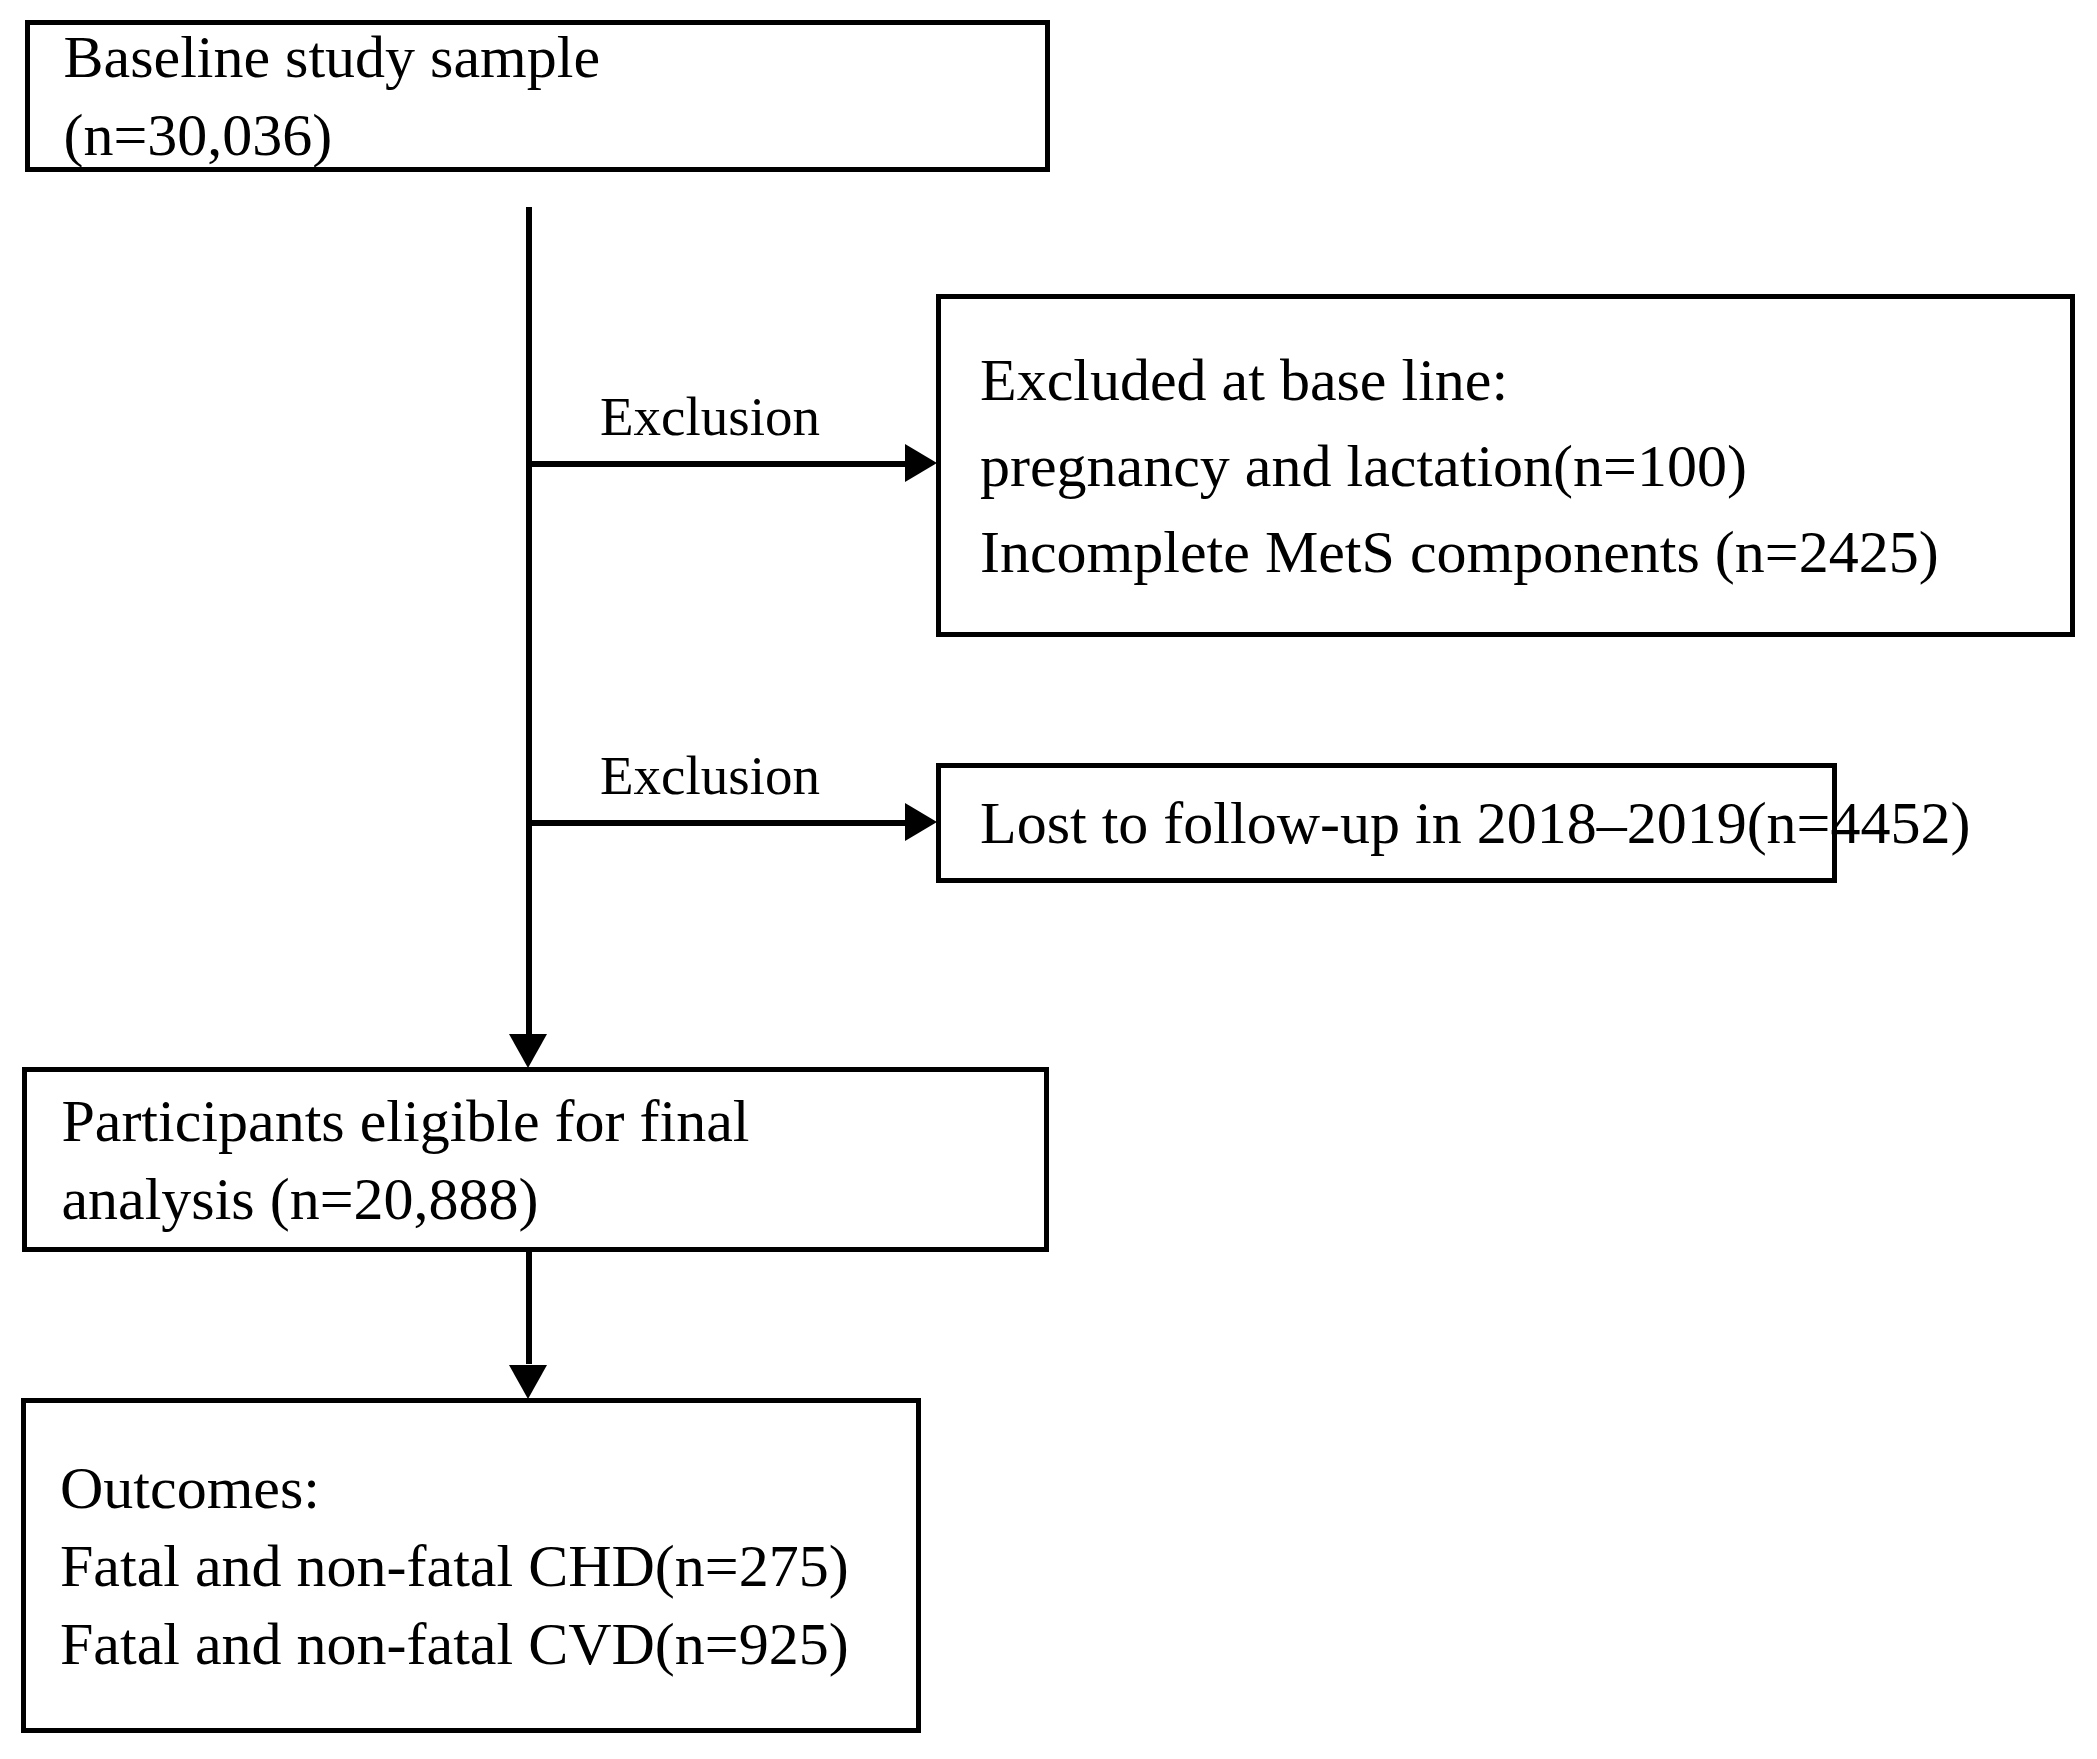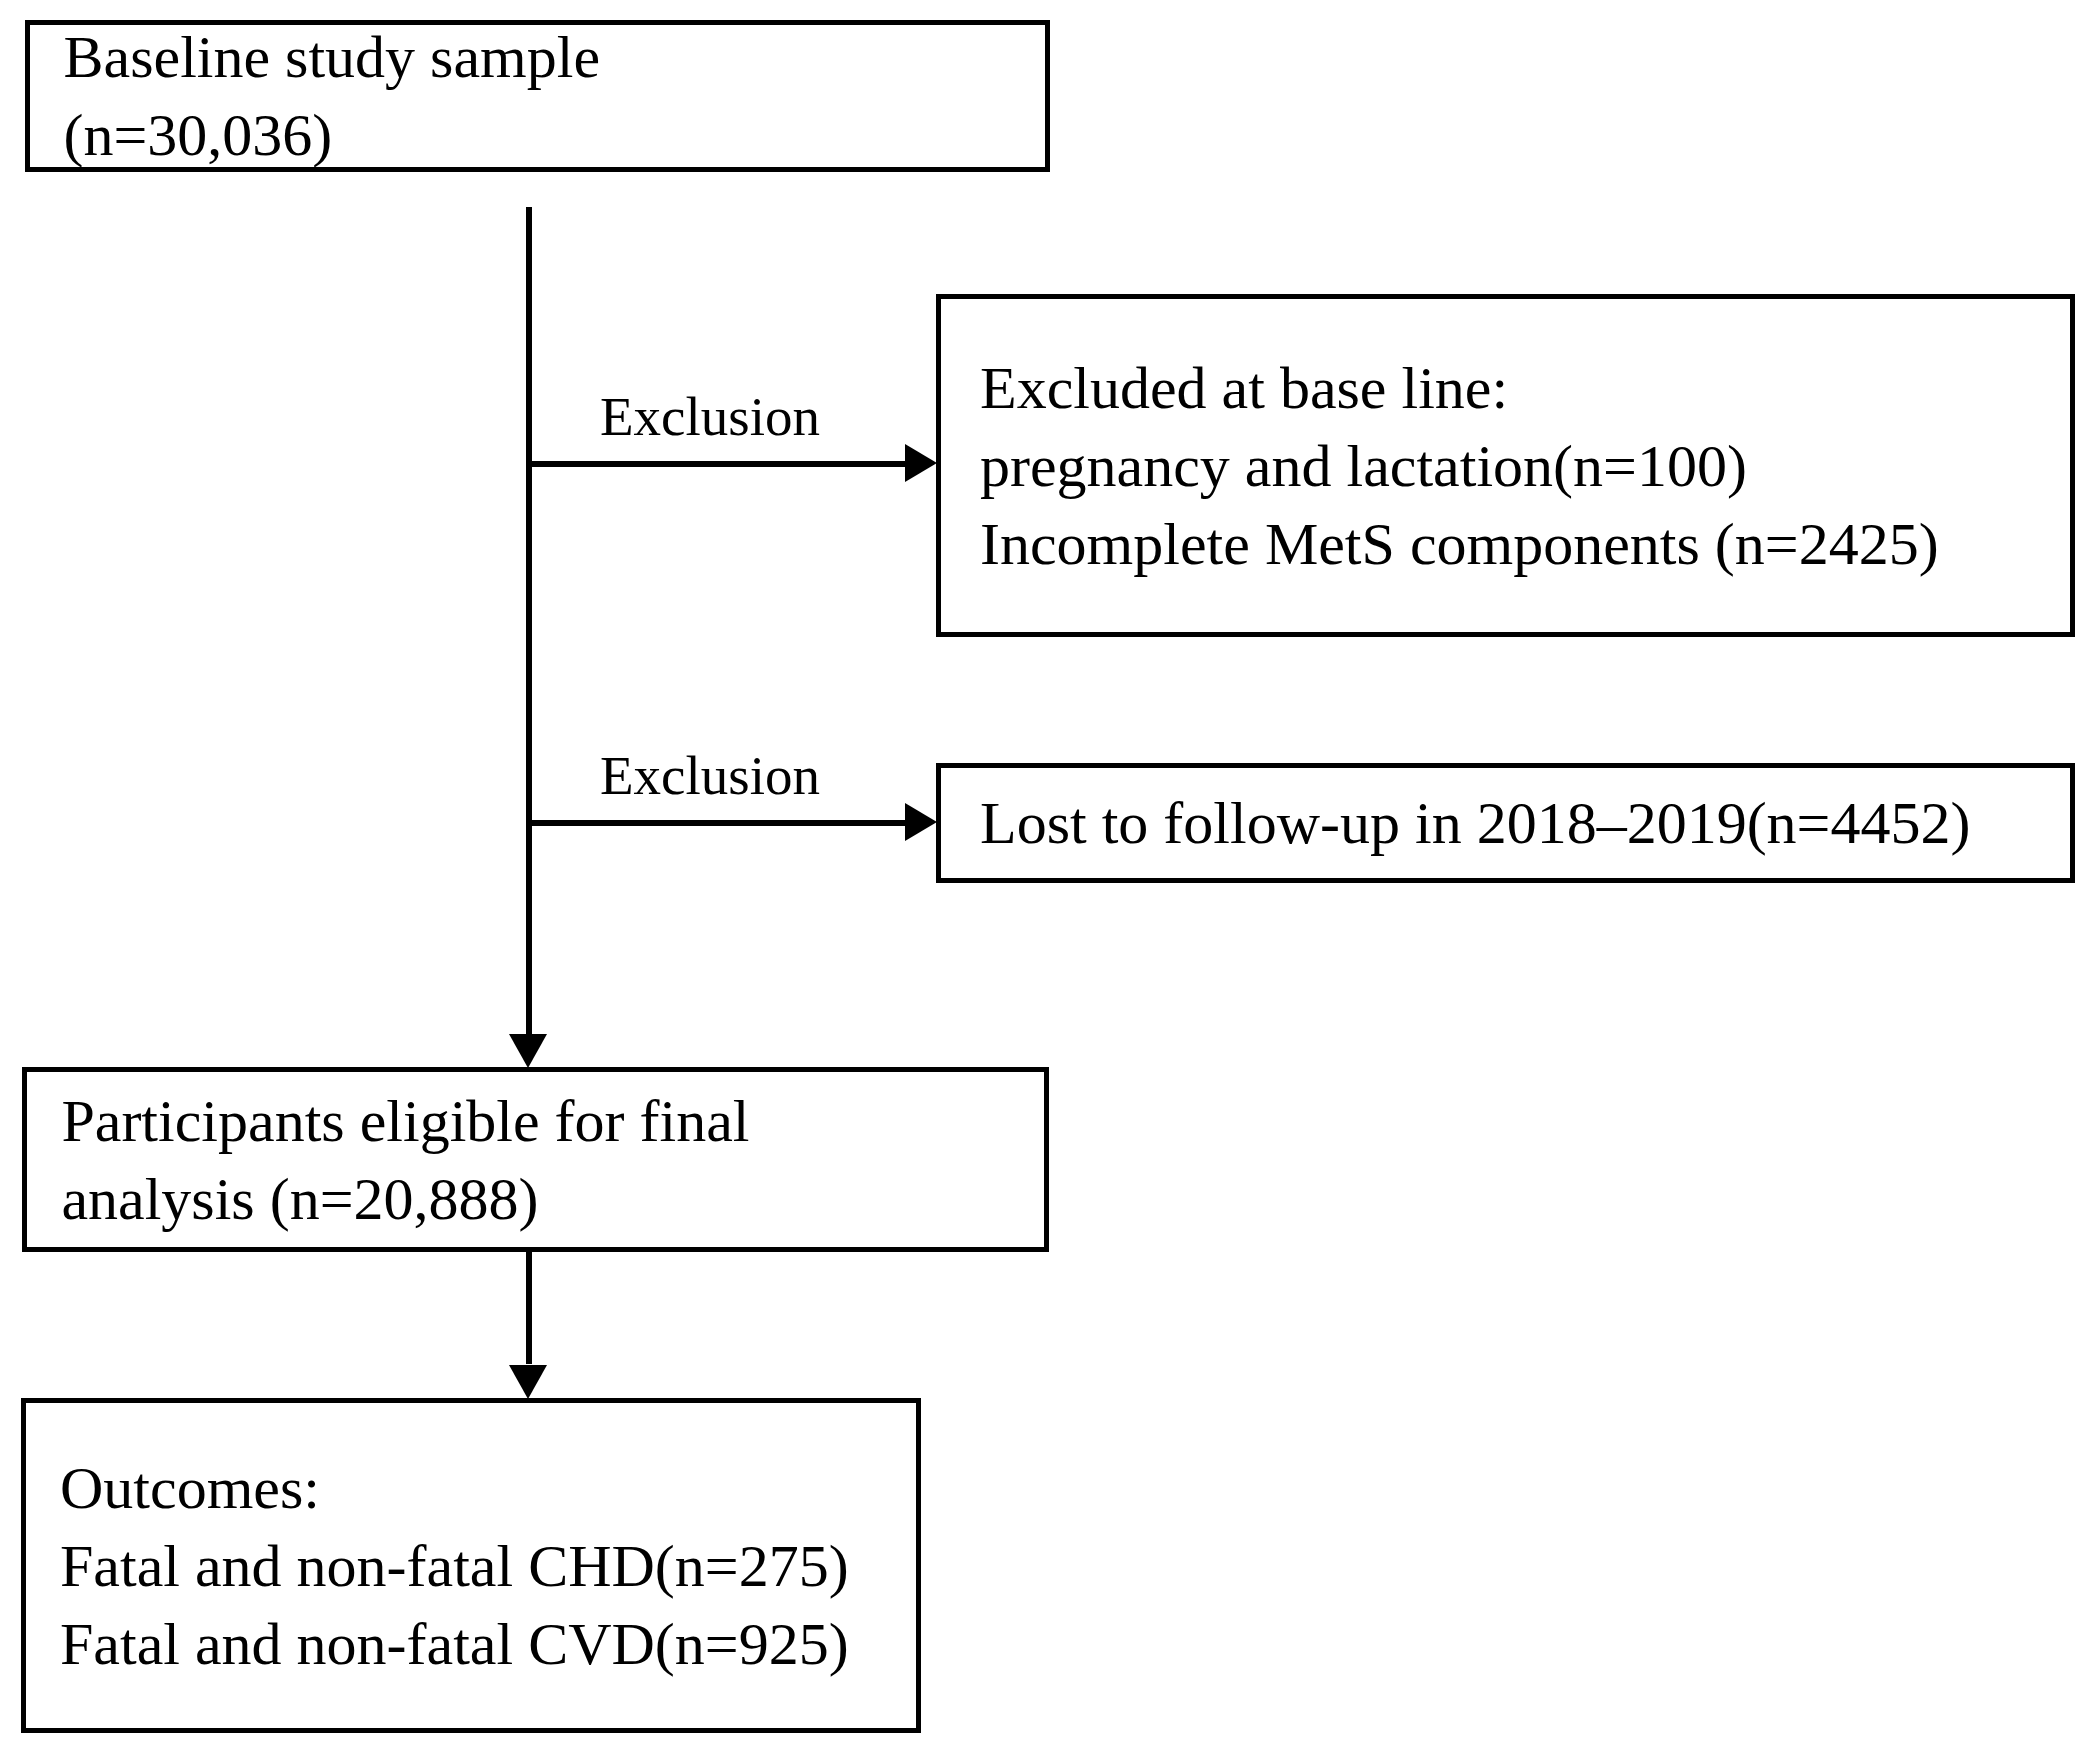--- a/index.html
+++ b/index.html
@@ -26,22 +26,22 @@
     justify-content: center;
     font-size: 60px;
     line-height: 78px;
   }
   .box .tline {
     white-space: pre-wrap;
   }
   .pad-main { padding-left: 34px; padding-right: 14px; }
   .pad-side { padding-left: 39px; padding-right: 14px; }
   #node-baseline        { left: 24.5px;   top: 19.6px;   width: 1025px; height: 152px; }
-  #node-excluded        { left: 936px; top: 294px;  width: 1139px; height: 343px; }
-  #node-lost-followup   { left: 936px; top: 763px; width: 1139px; height: 120px; }
+  #node-excluded        { left: 936px; top: 294px;  width: 1139px; height: 343px; gap: 8px; }
+  #node-lost-followup   { left: 936px; top: 763px; width: 901px; height: 120px; }
   #node-lost-followup .tline { white-space: nowrap; }
   #node-eligible        { left: 22.4px;   top: 1067px; width: 1027px; height: 185px; }
   #node-outcomes        { left: 21px;   top: 1398px; width: 900px; height: 335px; }
 
   .vline {
     position: absolute;
     width: 5.6px;
     background: #000000;
   }
   #main-line-1 { left: 526px; top: 207px;  height: 827px; }

